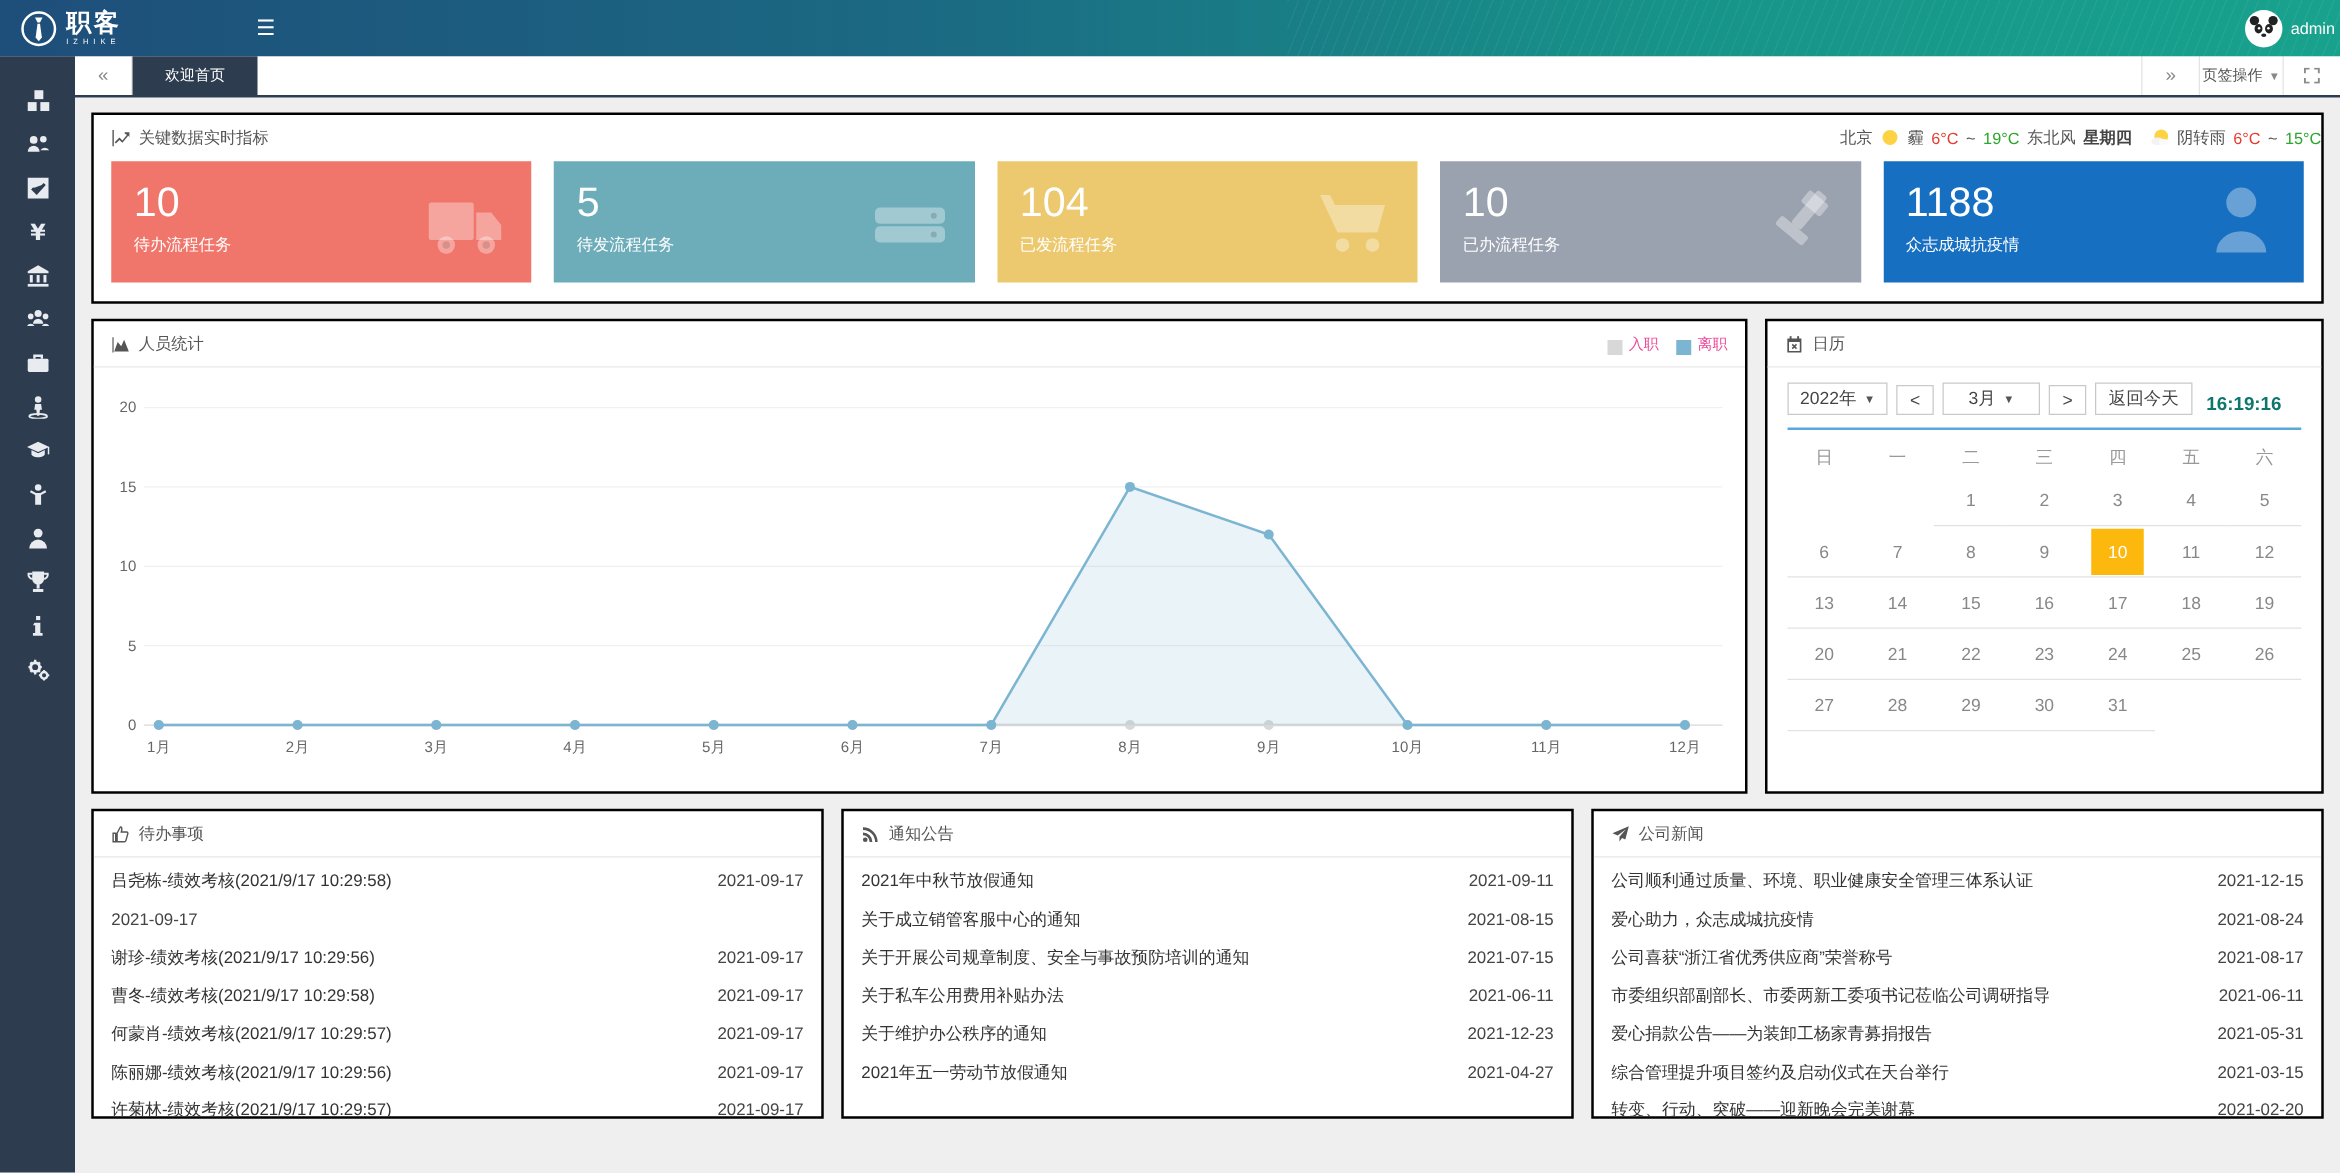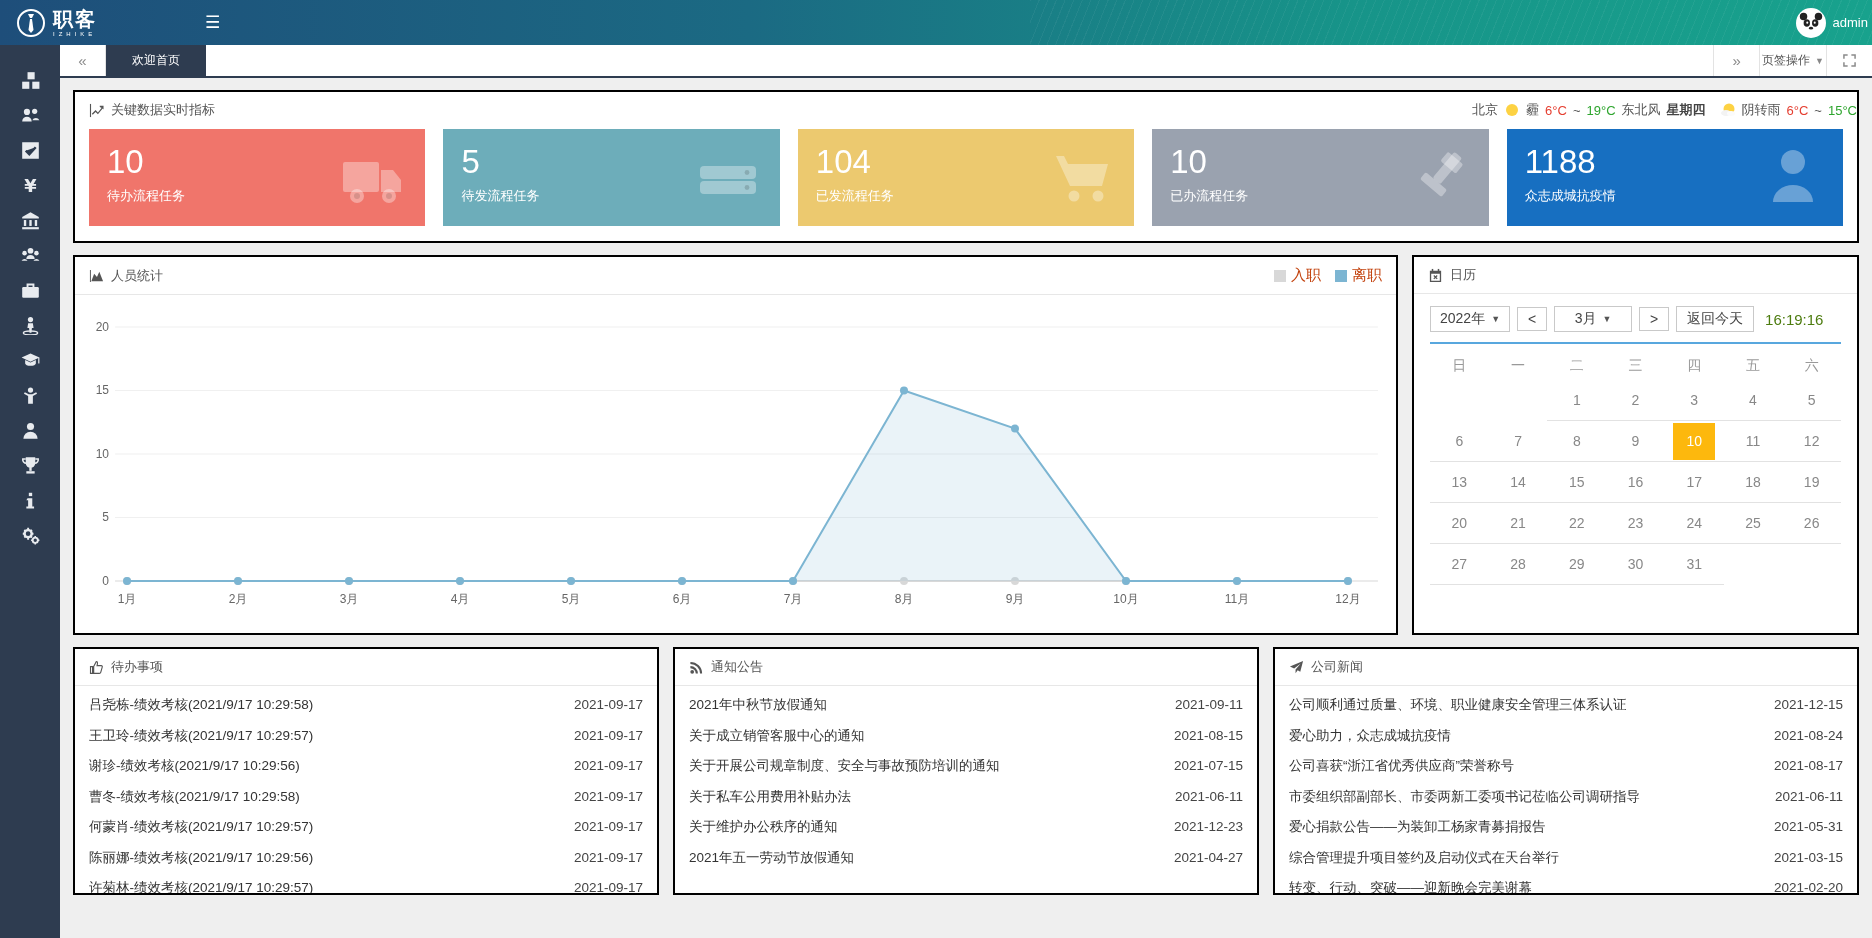--- a/index.html
+++ b/index.html
@@ -54,33 +54,33 @@
   .w-red { color:#e53e30; } .w-green { color:#2ea52e; }
   .cards { display:flex; gap:18px; padding:4px 14px 15px; }
   .card { flex:1; height:97px; position:relative; color:#fff; padding:15px 18px; overflow:hidden; cursor:pointer; }
   .card-num { font-size:33px; line-height:1.1; }
   .card-lbl { font-size:13px; margin-top:7px; }
   .card svg { position:absolute; right:16px; top:50%; transform:translateY(-50%); width:68px; height:68px; fill:rgba(255,255,255,.35); }
 
   .row2 { display:flex; gap:14px; margin-top:12px; align-items:stretch; }
   .chart-panel { flex:1; min-width:0; }
   .legend { margin-left:auto; display:flex; gap:14px; align-items:center; }
-  .legend-item { display:flex; align-items:center; gap:5px; font-size:15px; color:#c2410c; cursor:pointer; }
+  .legend-item { display:flex; align-items:flex-end; gap:5px; font-size:12px; color:#ec4899; cursor:pointer; }
   .legend-sq { width:12px; height:12px; display:inline-block; }
   .chart-body { padding:8px 10px 4px; }
 
   
   .cal-panel { width:447px; flex:none; }
   .cal-body { padding:12px 16px 10px; }
-  .cal-controls { display:flex; align-items:center; gap:7px; padding-bottom:10px; border-bottom:2px solid #58a7de; }
+  .cal-controls { display:flex; align-items:flex-end; gap:7px; padding-bottom:10px; border-bottom:2px solid #58a7de; }
   .cal-sel { border:1px solid #c9c9c9; background:#fff; color:#444; font-size:14px; padding:3px 9px; display:flex; gap:6px; align-items:center; cursor:pointer; }
   .cal-sel .caret { font-size:9px; color:#555; }
   .cal-btn { border:1px solid #c9c9c9; background:#fff; color:#444; font-size:14px; padding:3px 10px; cursor:pointer; }
   .cal-nav { width:30px; text-align:center; }
-  .cal-time { font-size:15px; color:#4d7c0f; margin-left:4px; }
+  .cal-time { font-size:15px; color:#0f766e; margin-left:4px;font-weight:bold; }
   .cal-dow { display:grid; grid-template-columns:repeat(7,1fr); margin-top:6px; }
   .cal-dow div { text-align:center; color:#999; font-size:14px; line-height:30px; }
   .cal-grid { display:grid; grid-template-columns:repeat(7,1fr); }
   .cal-cell { height:41px; display:flex; align-items:center; justify-content:center; font-size:14px; color:#888; cursor:pointer; border-bottom:1px solid #e2e2e2; }
   .cal-cell.empty { border-bottom:none; cursor:default; }
   .cal-cell .sel { width:42px; height:37px; line-height:37px; text-align:center; color:#fff; }
 
   
   .row3 { display:flex; gap:14px; margin-top:12px; }
   .list-panel { flex:1; min-width:0; height:248px; overflow:hidden; }
@@ -502,21 +502,20 @@
           <path d="M5 7 L7.5 2.2 C7.7 1.6 8.6 1.6 8.9 2.3 C9.2 3.1 9 4.6 8.6 6 L13 6 C14 6 14.4 6.8 14.1 7.6 L12.5 13.3 C12.3 14 11.8 14.3 11.1 14.3 L5 14.3 Z M1.6 7 L3.8 7 L3.8 14.3 L1.6 14.3 Z" fill="none" stroke="#555" stroke-width="1.2"></path>
         </svg>
         <span class="panel-title">待办事项</span>
       </div>
       <div class="list-body">
           <div class="list-row">
             <span class="it-title">吕尧栋-绩效考核(2021/9/17 10:29:58)</span>
             <span class="it-date">2021-09-17</span>
           </div>
           <div class="list-row">
-            <span class="it-title">王卫玲-绩效考核(2021/9/17 10:29:57)</span>
             <span class="it-date">2021-09-17</span>
           </div>
           <div class="list-row">
             <span class="it-title">谢珍-绩效考核(2021/9/17 10:29:56)</span>
             <span class="it-date">2021-09-17</span>
           </div>
           <div class="list-row">
             <span class="it-title">曹冬-绩效考核(2021/9/17 10:29:58)</span>
             <span class="it-date">2021-09-17</span>
           </div>

